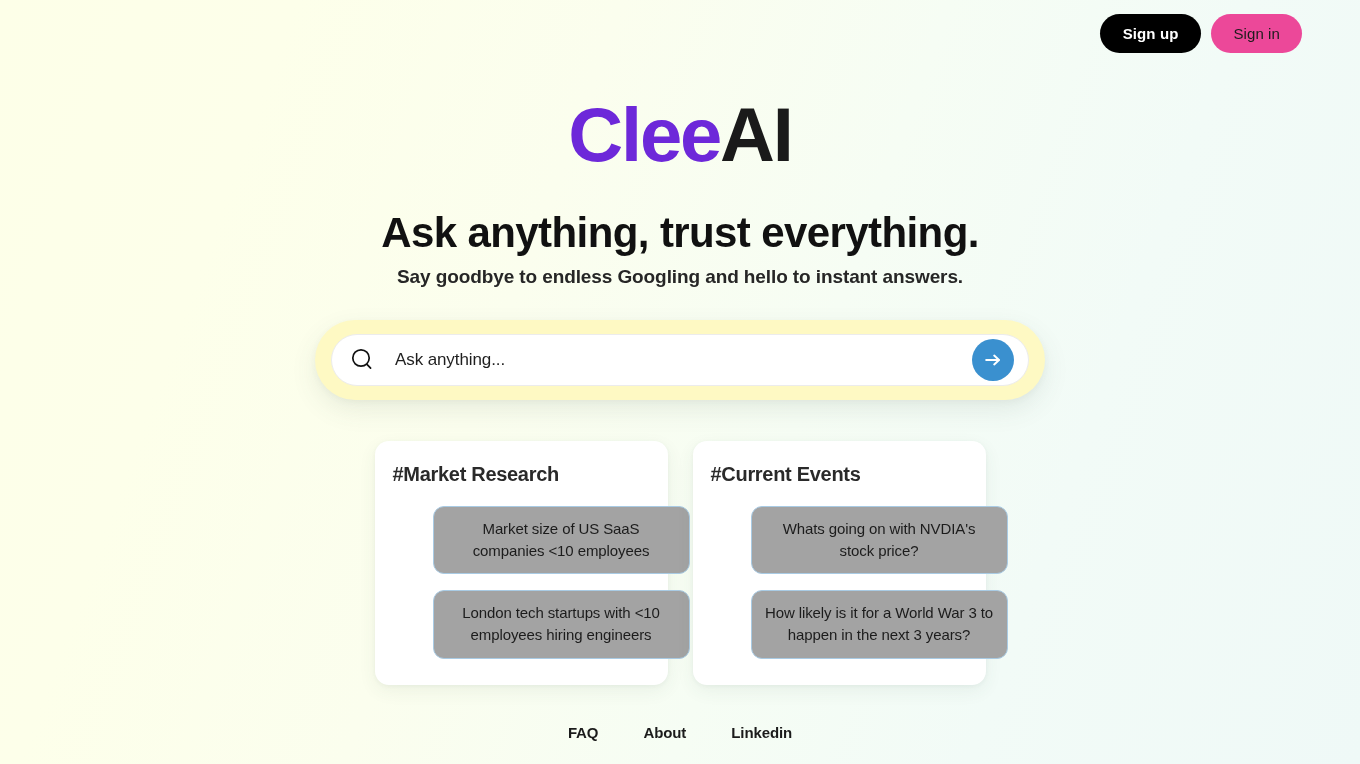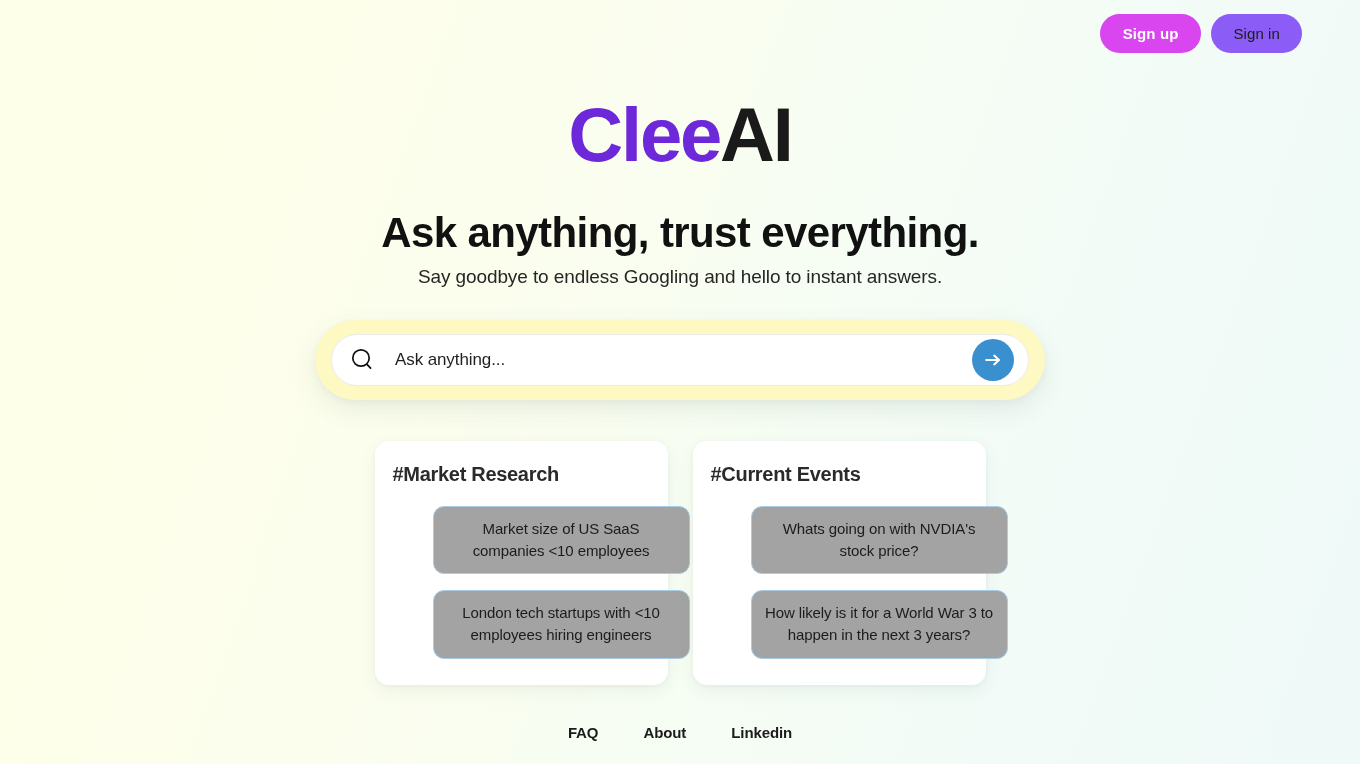--- a/index.html
+++ b/index.html
@@ -39,26 +39,26 @@
     border-radius: 999px;
     font-family: "Liberation Sans", sans-serif;
     font-size: 15px;
     font-weight: 700;
     letter-spacing: .1px;
     cursor: pointer;
     line-height: 1;
     white-space: nowrap;
   }
   .btn-signup {
-    background: #d946ef;
+    background: #000000;
     color: #ffffff;
     padding: 12px 23px;
   }
   .btn-signin {
-    background: #8b5cf6;
+    background: #ec4899;
     color: #1c1c1c;
     font-weight: 400;
     padding: 12px 22px;
   }
 
   
   .page {
     position: absolute;
     left: 0;
     top: 0;
@@ -86,21 +86,21 @@
     margin-top: 37px;
     font-size: 42px;
     font-weight: 700;
     letter-spacing: -0.6px;
     color: #111111;
     line-height: 1.1;
   }
   .subhead {
     margin-top: 10px;
     font-size: 19px;
-    font-weight: 400;
+    font-weight: 700;
     color: #262626;
     letter-spacing: -0.1px;
     line-height: 1.2;
   }
 
   
   .search-shell {
     margin-top: 31px;
     width: 730px;
     background: #fef9c3;

